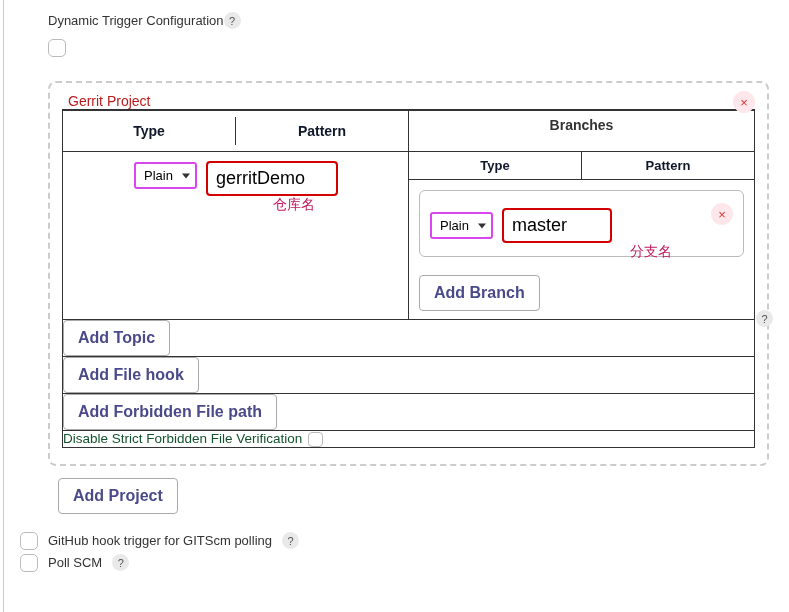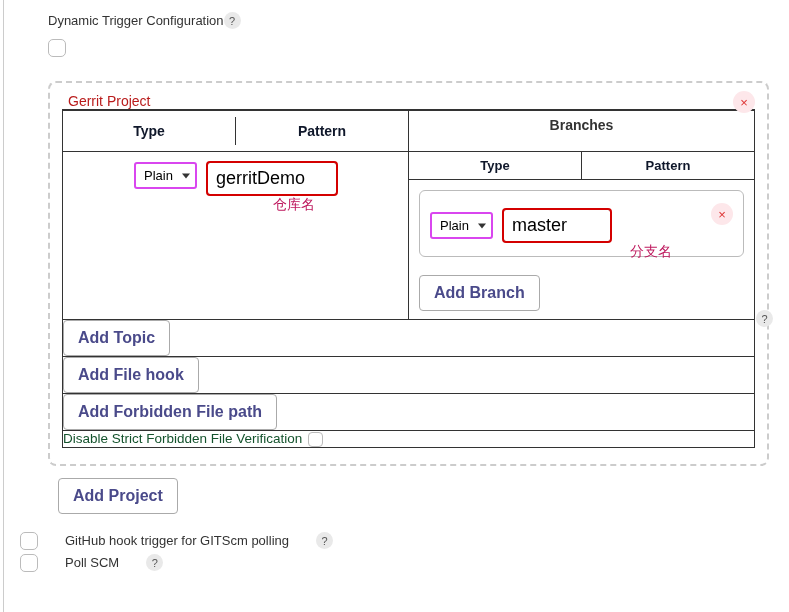--- a/index.html
+++ b/index.html
@@ -180,21 +180,21 @@
       padding: 6px 8px;
       font-size: 13.5px;
       color: #14532d;
     }
 
     .add-project-row {
       margin: 12px 0 18px 46px;
     }
 
     .bottom-rows { margin-left: 8px; }
-    .bottom-rows .row { margin-left: 0; gap: 27px; align-items: center; }
+    .bottom-rows .row { margin-left: 0; gap: 10px; align-items: center; }
 
     .side-help {
       position: absolute;
       right: 16px;
       top: 310px;
     }
   </style>
 </head>
 <body>
 

